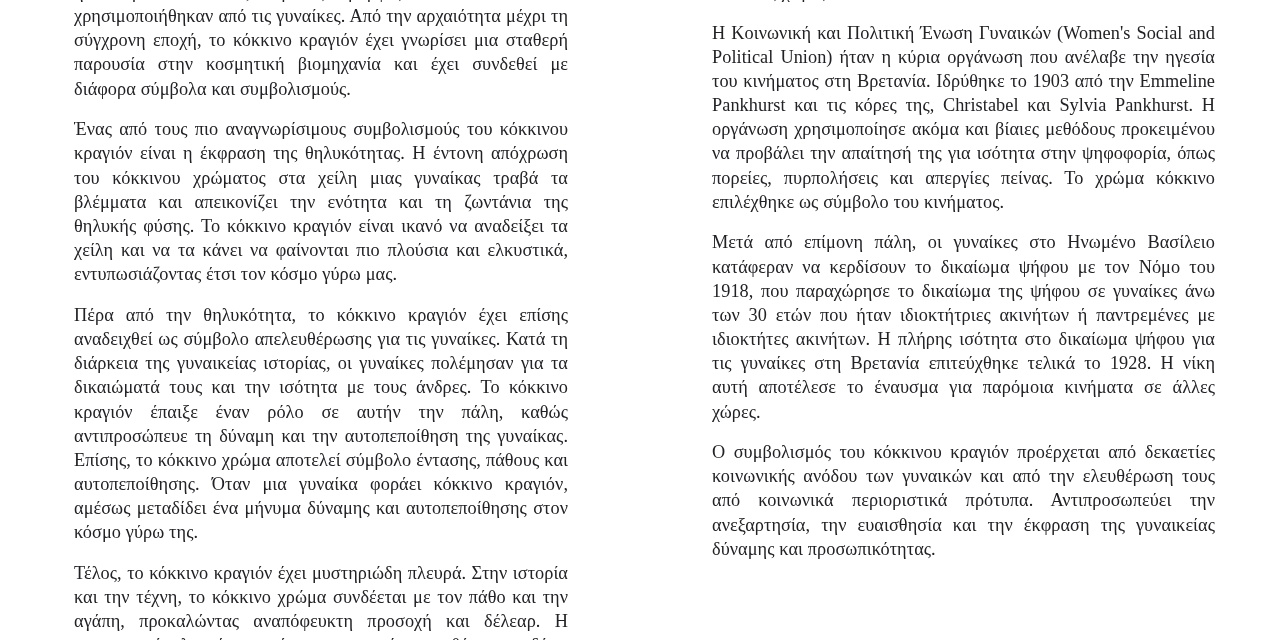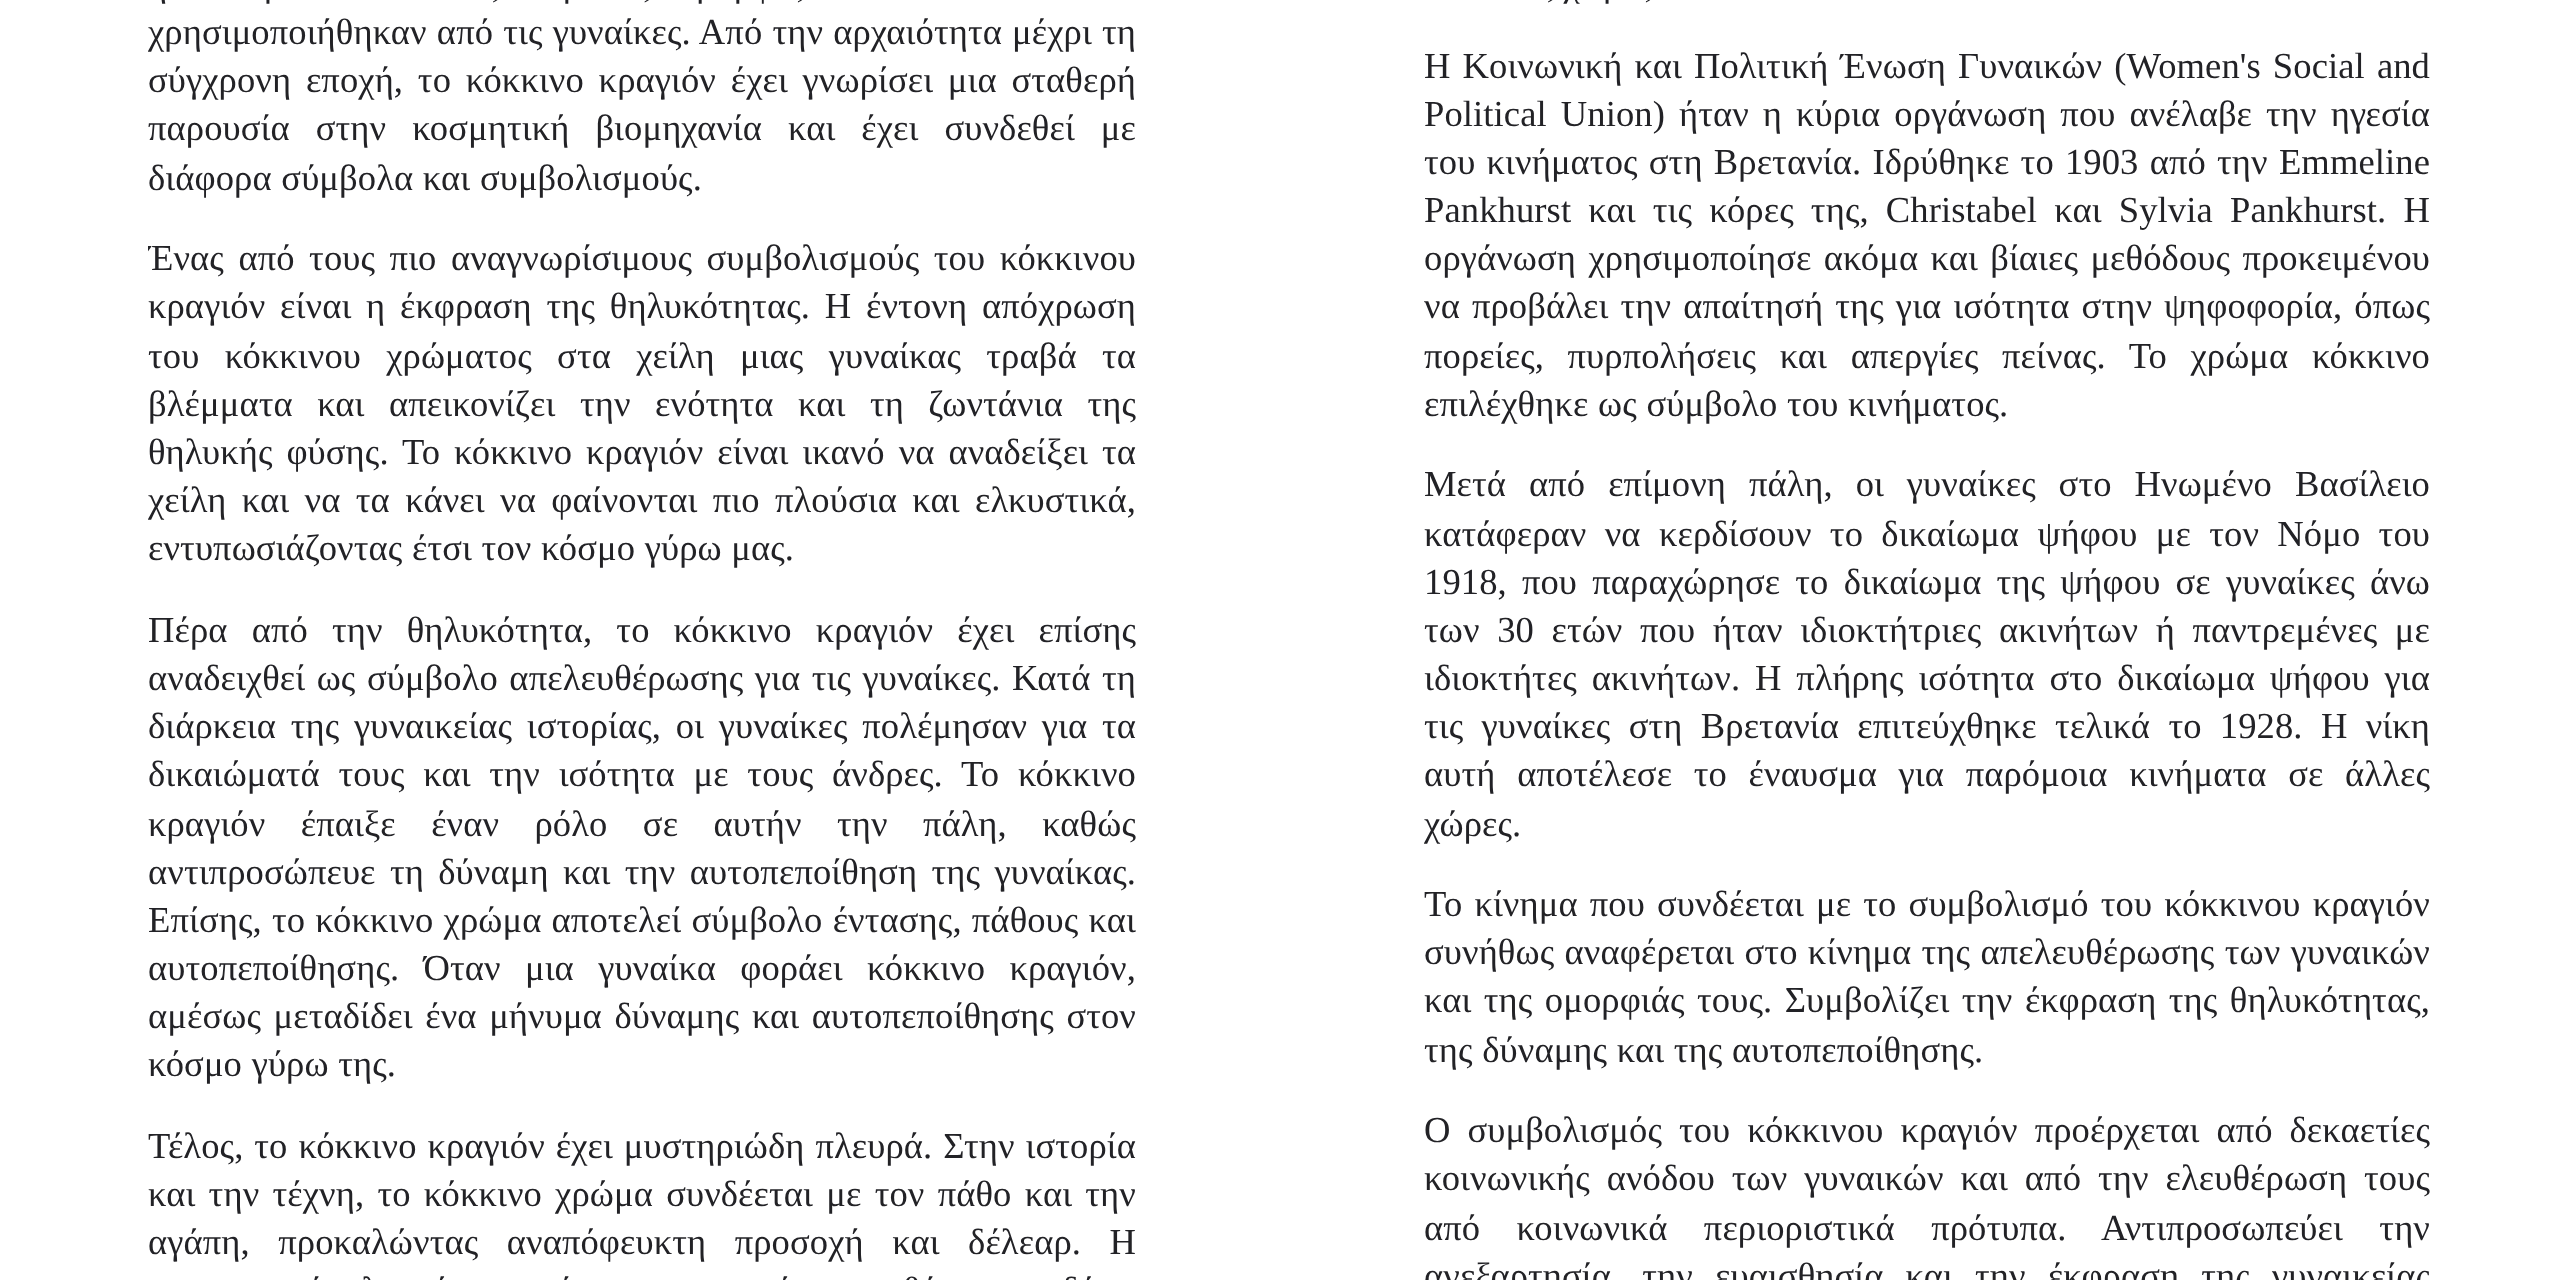--- a/index.html
+++ b/index.html
@@ -76,20 +76,19 @@
         <p class="para">Πέρα από την θηλυκότητα, το κόκκινο κραγιόν έχει επίσης αναδειχθεί ως σύμβολο απελευθέρωσης για τις γυναίκες. Κατά τη διάρκεια της γυναικείας ιστορίας, οι γυναίκες πολέμησαν για τα δικαιώματά τους και την ισότητα με τους άνδρες. Το κόκκινο κραγιόν έπαιξε έναν ρόλο σε αυτήν την πάλη, καθώς αντιπροσώπευε τη δύναμη και την αυτοπεποίθηση της γυναίκας. Επίσης, το κόκκινο χρώμα αποτελεί σύμβολο έντασης, πάθους και αυτοπεποίθησης. Όταν μια γυναίκα φοράει κόκκινο κραγιόν, αμέσως μεταδίδει ένα μήνυμα δύναμης και αυτοπεποίθησης στον κόσμο γύρω της.</p>
         <p class="para">Τέλος, το κόκκινο κραγιόν έχει μυστηριώδη πλευρά. Στην ιστορία και την τέχνη, το κόκκινο χρώμα συνδέεται με τον πάθο και την αγάπη, προκαλώντας αναπόφευκτη προσοχή και δέλεαρ. Η μυστηριακή πλευρά του κόκκινου κραγιόν προσθέτει μια δόση ιντριγκώδους γοητείας σε κάθε γυναίκα που το φοράει. Μία γυναικεία απελευθέρωση, όπου αντιπροσωπεύει τη θηλυκότητα, την αυτοπεποίθηση, τη δύναμη και το πάθος. Ο συμβολισμός του κόκκινου κραγιόν συνεχίζει να γράφεται μέχρι και σήμερα, αποτυπώνοντας την ιστορία και την εξέλιξη των γυναικών στην κοινωνία.</p>
       </div>
     </div>
 
     <div class="column right">
       <div class="col-inner">
         <p class="para">σε άλλες χώρες.</p>
         <p class="para">Η Κοινωνική και Πολιτική Ένωση Γυναικών (Women's Social and Political Union) ήταν η κύρια οργάνωση που ανέλαβε την ηγεσία του κινήματος στη Βρετανία. Ιδρύθηκε το 1903 από την Emmeline Pankhurst και τις κόρες της, Christabel και Sylvia Pankhurst. Η οργάνωση χρησιμοποίησε ακόμα και βίαιες μεθόδους προκειμένου να προβάλει την απαίτησή της για ισότητα στην ψηφοφορία, όπως πορείες, πυρπολήσεις και απεργίες πείνας. Το χρώμα κόκκινο επιλέχθηκε ως σύμβολο του κινήματος.</p>
         <p class="para">Μετά από επίμονη πάλη, οι γυναίκες στο Ηνωμένο Βασίλειο κατάφεραν να κερδίσουν το δικαίωμα ψήφου με τον Νόμο του 1918, που παραχώρησε το δικαίωμα της ψήφου σε γυναίκες άνω των 30 ετών που ήταν ιδιοκτήτριες ακινήτων ή παντρεμένες με ιδιοκτήτες ακινήτων. Η πλήρης ισότητα στο δικαίωμα ψήφου για τις γυναίκες στη Βρετανία επιτεύχθηκε τελικά το 1928. Η νίκη αυτή αποτέλεσε το έναυσμα για παρόμοια κινήματα σε άλλες χώρες.</p>
-        <p class="para">Το κίνημα που συνδέεται με το συμβολισμό του κόκκινου κραγιόν συνήθως αναφέρεται στο κίνημα της απελευθέρωσης των γυναικών και της ομορφιάς τους. Συμβολίζει την έκφραση της θηλυκότητας, της δύναμης και της αυτοπεποίθησης.</p>
         <p class="para">Ο συμβολισμός του κόκκινου κραγιόν προέρχεται από δεκαετίες κοινωνικής ανόδου των γυναικών και από την ελευθέρωση τους από κοινωνικά περιοριστικά πρότυπα. Αντιπροσωπεύει την ανεξαρτησία, την ευαισθησία και την έκφραση της γυναικείας δύναμης και προσωπικότητας.</p>
 
       </div>
     </div>
 
   </div>
 </div>
 
 </body></html>

